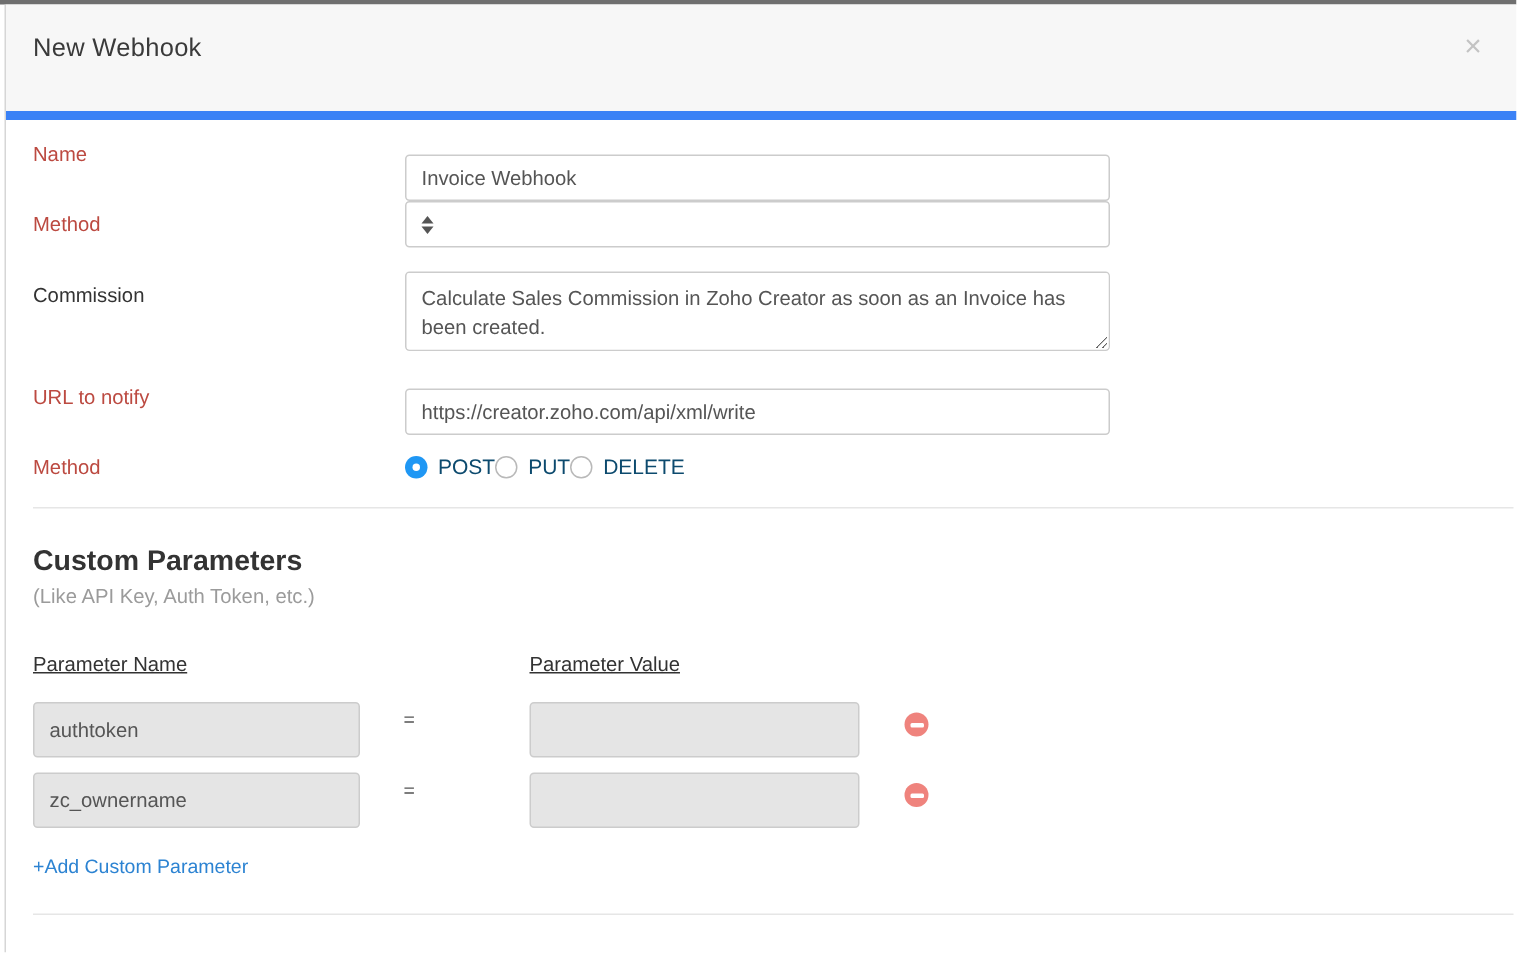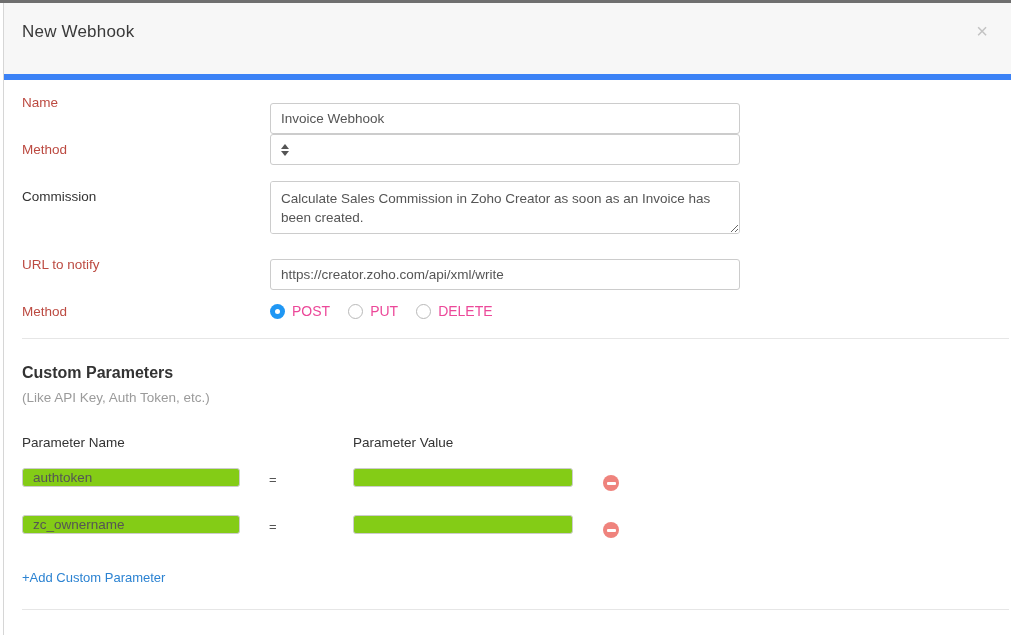--- a/index.html
+++ b/index.html
@@ -53,53 +53,53 @@
   .select-value { flex: 1; }
   .stepper { display: flex; flex-direction: column; gap: 2px; align-items: center; }
   .tri-up { width: 0; height: 0; border-left: 4px solid transparent; border-right: 4px solid transparent; border-bottom: 5px solid #555; }
   .tri-down { width: 0; height: 0; border-left: 4px solid transparent; border-right: 4px solid transparent; border-top: 5px solid #555; }
   textarea.field-box {
     height: 53px; padding: 7px 10px; resize: vertical;
     line-height: 19px;
   }
   .radio-group {
     position: absolute; left: 266px; top: 0;
-    display: flex; align-items: flex-end; gap: 18px;
-    font-size: 14px; color: #ec4899;
+    display: flex; align-items: flex-end; 
+    font-size: 14px; color: #0c4a6e;
   }
   .radio-item { display: flex; align-items: center; gap: 7px; cursor: pointer; }
   .radio-circle {
     width: 15px; height: 15px; border-radius: 50%;
     border: 1px solid #b9b9b9; background: #fff; position: relative;
   }
   .radio-item.checked .radio-circle {
     border: none; background: #1f97f4;
   }
   .radio-item.checked .radio-circle::after {
     content: ""; position: absolute; left: 5px; top: 5px;
     width: 5px; height: 5px; border-radius: 50%; background: #fff;
   }
   .divider {
     position: absolute; left: 22px; right: 2px; height: 1px; background: #e6e6e6;
   }
   .section-title {
     position: absolute; left: 22px;
-    font-size: 16px; font-weight: bold; color: #333;
+    font-size: 19px; font-weight: bold; color: #333;
   }
   .section-subtitle {
     position: absolute; left: 22px;
     font-size: 13.5px; color: #9b9b9b;
   }
-  .col-header { position: absolute; font-size: 13.5px; color: #333; }
+  .col-header { position: absolute; font-size: 13.5px; color: #333; text-decoration: underline; }
   .param-input {
-    position: absolute; height: 19px;
+    position: absolute; height: 37px;
     border: 1px solid #ccc; border-radius: 3px;
     padding: 0 10px; font-size: 13.5px; color: #555;
     font-family: "Liberation Sans", "DejaVu Sans", sans-serif;
-    background: #84cc16;
+    background: #e5e5e5;
   }
   .equals-sign { position: absolute; left: 269px; font-size: 13px; color: #555; }
   .remove-btn {
     position: absolute; left: 603px;
     width: 16px; height: 16px; border-radius: 50%;
     background: #ef837d; cursor: pointer;
   }
   .remove-btn::after {
     content: ""; position: absolute; left: 3.5px; top: 6.5px;
     width: 9px; height: 3px; background: #fff; border-radius: 1px;

